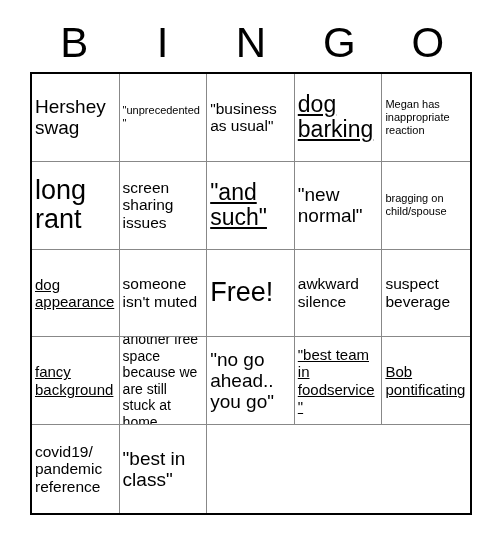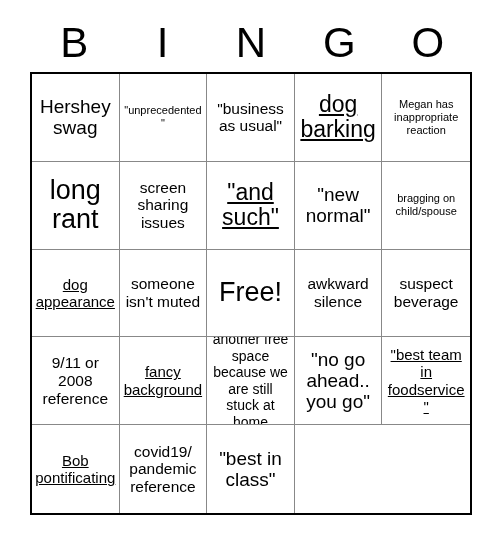--- a/index.html
+++ b/index.html
@@ -53,21 +53,21 @@
     grid-template-rows: repeat(5, 1fr);
     background: #ffffff;
   }
   .cell {
     border-right: 1px solid #888888;
     border-bottom: 1px solid #888888;
     box-sizing: border-box;
     display: flex;
     align-items: center;
     justify-content: center;
-    text-align: center;
+    text-align: left;
     padding: 2px 3px;
     overflow: hidden;
     background: #ffffff;
   }
   .cell:nth-child(5n) { border-right: none; }
   .cell:nth-child(n+21) { border-bottom: none; }
   .cell-text {
     display: block;
     width: 100%;
     line-height: 1.12;
@@ -135,23 +135,20 @@
       </div>
       <div class="cell fs-xxl">
         <span class="cell-text">Free!</span>
       </div>
       <div class="cell fs-md">
         <span class="cell-text">awkward silence</span>
       </div>
       <div class="cell fs-md">
         <span class="cell-text">suspect beverage</span>
       </div>
-      <div class="cell fs-md">
-        <span class="cell-text">9/11 or 2008 reference</span>
-      </div>
       <div class="cell fs-sm">
         <span class="cell-text">fancy background</span>
       </div>
       <div class="cell fs-xxs">
         <span class="cell-text">another free space because we are still stuck at home</span>
       </div>
       <div class="cell fs-lg">
         <span class="cell-text">"no go ahead.. you go"</span>
       </div>
       <div class="cell fs-sm">

